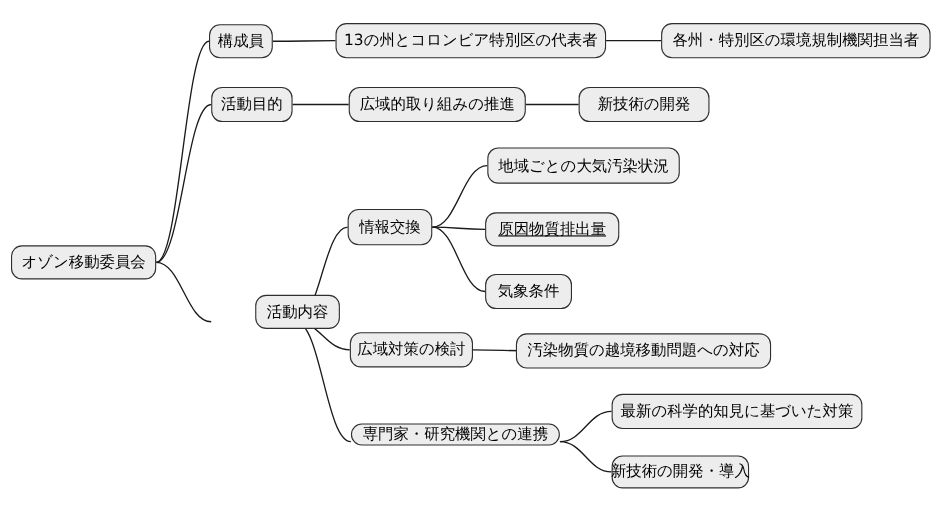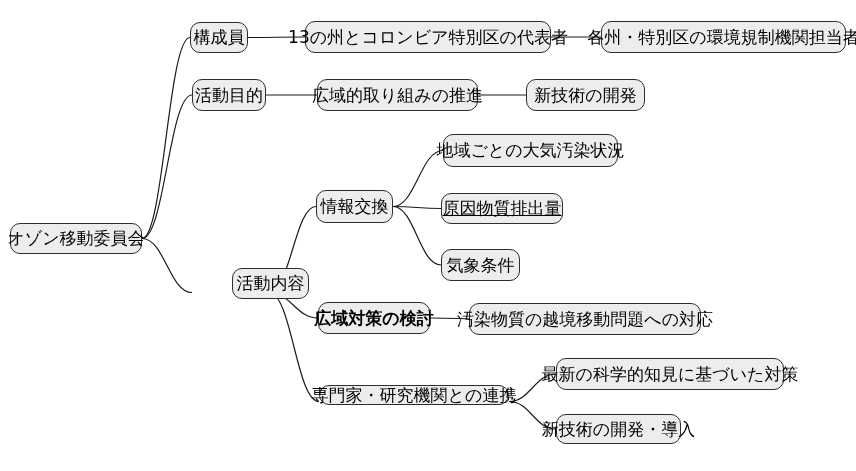--- a/index.html
+++ b/index.html
@@ -26,21 +26,21 @@
   }
   .node {
     position: absolute;
     box-sizing: border-box;
     display: flex;
     align-items: center;
     justify-content: center;
     background: var(--node-fill, #ededed);
     border: 1.5px solid var(--node-border, #2e2e2e);
     border-radius: 10px;
-    font-size: 17px;
+    font-size: 14px;
     line-height: 1;
     color: var(--text, #000000);
     white-space: nowrap;
     padding: 0 4px;
     cursor: default;
     text-align: center;
   }
 </style>
 </head>
 <body>
@@ -70,18 +70,18 @@
   <div class="node" style="left: 305px; top: 21px; width: 246px; height: 32px;">13の州とコロンビア特別区の代表者</div>
   <div class="node" style="left: 601px; top: 21px; width: 245px; height: 32px;">各州・特別区の環境規制機関担当者</div>
   <div class="node" style="left: 192px; top: 79px; width: 74px; height: 32px;">活動目的</div>
   <div class="node" style="left: 317px; top: 79px; width: 161px; height: 32px;">広域的取り組みの推進</div>
   <div class="node" style="left: 526px; top: 79px; width: 119px; height: 32px;">新技術の開発</div>
   <div class="node" style="left: 192px; top: 268px; width: 77px; height: 31px; margin-left: 40px;">活動内容</div>
   <div class="node" style="left: 316px; top: 190px; width: 77px; height: 33px;">情報交換</div>
   <div class="node" style="left: 443px; top: 134px; width: 175px; height: 33px;">地域ごとの大気汚染状況</div>
   <div class="node" style="left: 441px; top: 193px; width: 122px; height: 31px; text-decoration: underline;">原因物質排出量</div>
   <div class="node" style="left: 441px; top: 249px; width: 79px; height: 32px;">気象条件</div>
-  <div class="node" style="left: 318px; top: 302px; width: 112px; height: 32px; font-weight: bold;">広域対策の検討</div>
+  <div class="node" style="left: 318px; top: 302px; width: 112px; height: 32px;">広域対策の検討</div>
   <div class="node" style="left: 469px; top: 303px; width: 232px; height: 32px;">汚染物質の越境移動問題への対応</div>
   <div class="node" style="left: 319px; top: 385px; width: 190px; height: 20px;">専門家・研究機関との連携</div>
   <div class="node" style="left: 556px; top: 358px; width: 228px; height: 32px;">最新の科学的知見に基づいた対策</div>
   <div class="node" style="left: 556px; top: 414px; width: 125px; height: 30px;">新技術の開発・導入</div>
 </div>
 
 </body></html>

